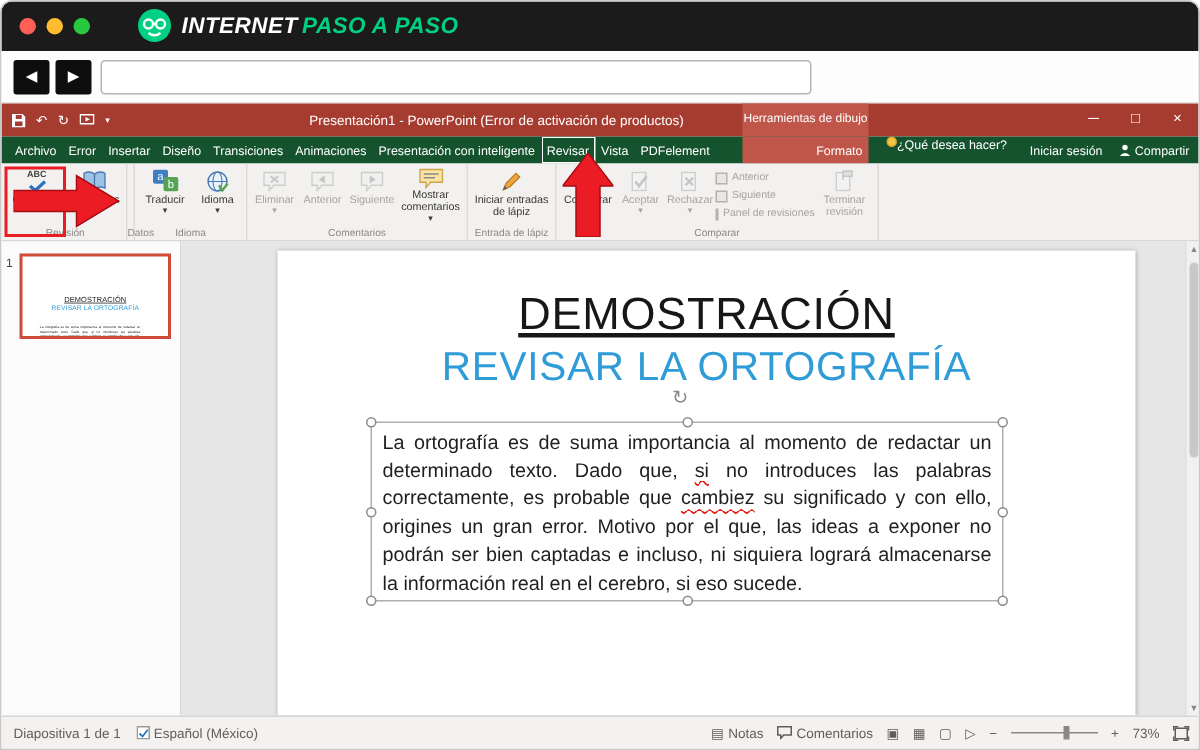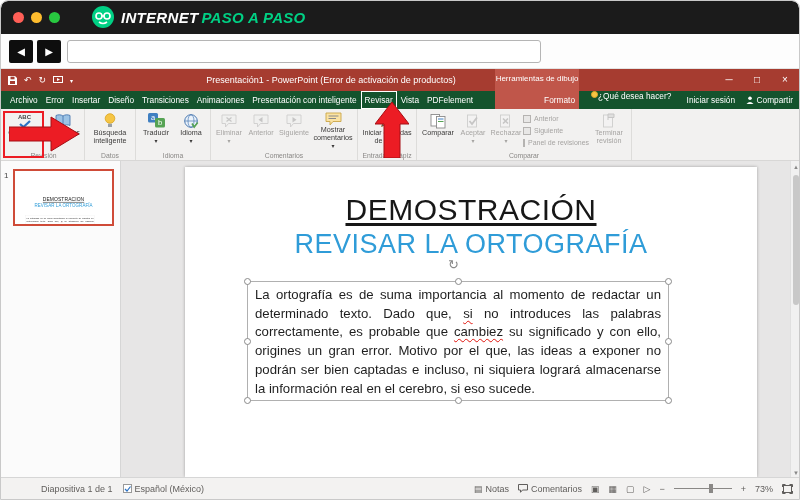--- a/index.html
+++ b/index.html
@@ -79,21 +79,21 @@
   .sq-err { text-decoration:underline; text-decoration-style:wavy; text-decoration-color:#e0140c; text-decoration-thickness:1px; text-underline-offset:2px; }
   .handle { position:absolute; width:7px; height:7px; background:#fff; border:1px solid #8a8a8a; border-radius:50%; cursor:pointer; }
   .scrollbar { position:absolute; right:0; top:0; bottom:0; width:11px; background:#f1f1f1; border-left:1px solid #e0e0e0; font-size:6px; color:#888; text-align:center; cursor:pointer; }
   .sb-thumb { position:absolute; left:2px; right:2px; top:14px; height:130px; background:#c8c8c8; border-radius:3px; }
 
   
   .thumb .textbox { border-color:#ddd; }
 
   
   .statusbar { position:absolute; bottom:0; left:0; right:0; height:22px; background:#f3f2f1; border-top:1px solid #d6d6d6; font-size:9px; color:#605e5c; display:flex; align-items:center; }
-  .sb-left { display:flex; align-items:center; gap:10px; padding-left:8px; flex:1;margin-left:32px; }
+  .sb-left { display:flex; align-items:center; gap:10px; padding-left:8px; flex:1; }
   .sb-right { display:flex; align-items:center; gap:9px; padding-right:6px; }
   .sb-item { display:flex; align-items:center; gap:3px; cursor:pointer; white-space:nowrap; }
   .zoom-slider { width:58px; height:11px; position:relative; cursor:pointer; }
   .zoom-track { position:absolute; top:5px; left:0; right:0; height:1px; background:#8a8886; }
   .zoom-thumb { position:absolute; left:60%; top:1px; width:4px; height:9px; background:#8a8886; }
 </style>
 </head>
 <body>
 
 <div class="window">
@@ -194,29 +194,20 @@
             <path d="M8 3 C6 1.5 3 1.5 1 2.5 L1 12.5 C3 11.5 6 11.5 8 13 C10 11.5 13 11.5 15 12.5 L15 2.5 C13 1.5 10 1.5 8 3 Z" fill="#9cc3e5" stroke="#4a78b0" stroke-width="0.9"></path>
             <line x1="8" y1="3" x2="8" y2="13" stroke="#4a78b0" stroke-width="0.9"></line>
           </svg>
         </div>
         <span>Sinónimos</span>
       </div>
       <span class="glabel">Revisión</span>
     </div>
 
     <div class="rgroup">
-      <div class="rb" style="width:46px">
-        <div class="ic">
-          <svg width="14" height="15" viewBox="0 0 14 15">
-            <circle cx="7" cy="5.5" r="4.8" fill="#f6c544" stroke="#d9a520" stroke-width="0.8"></circle>
-            <rect x="5" y="10.8" width="4" height="3.2" fill="#9aa0a6"></rect>
-          </svg>
-        </div>
-        <span>Búsqueda inteligente</span>
-      </div>
       <span class="glabel">Datos</span>
     </div>
 
     <div class="rgroup">
       <div class="rb" style="width:36px">
         <div class="ic">
           <svg width="17" height="15" viewBox="0 0 17 15">
             <rect x="0" y="0" width="10" height="9.5" rx="1.5" fill="#3f7fc1"></rect>
             <text x="5" y="7.2" font-size="7.5" fill="#fff" text-anchor="middle">a</text>
             <rect x="7" y="5" width="10" height="9.5" rx="1.5" fill="#56a354"></rect>

